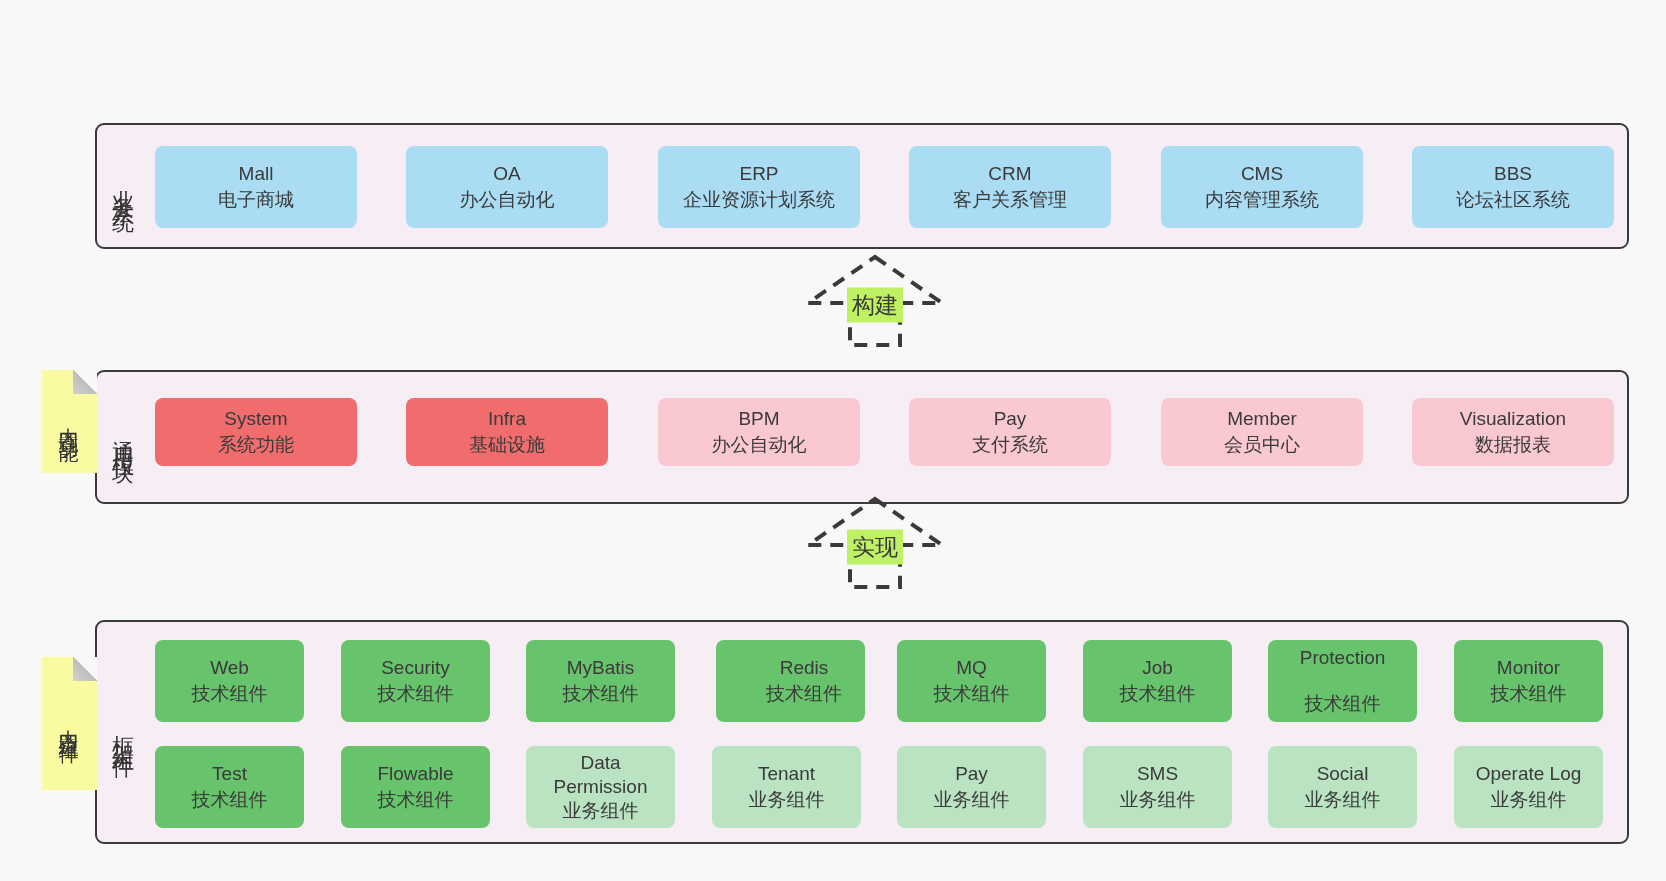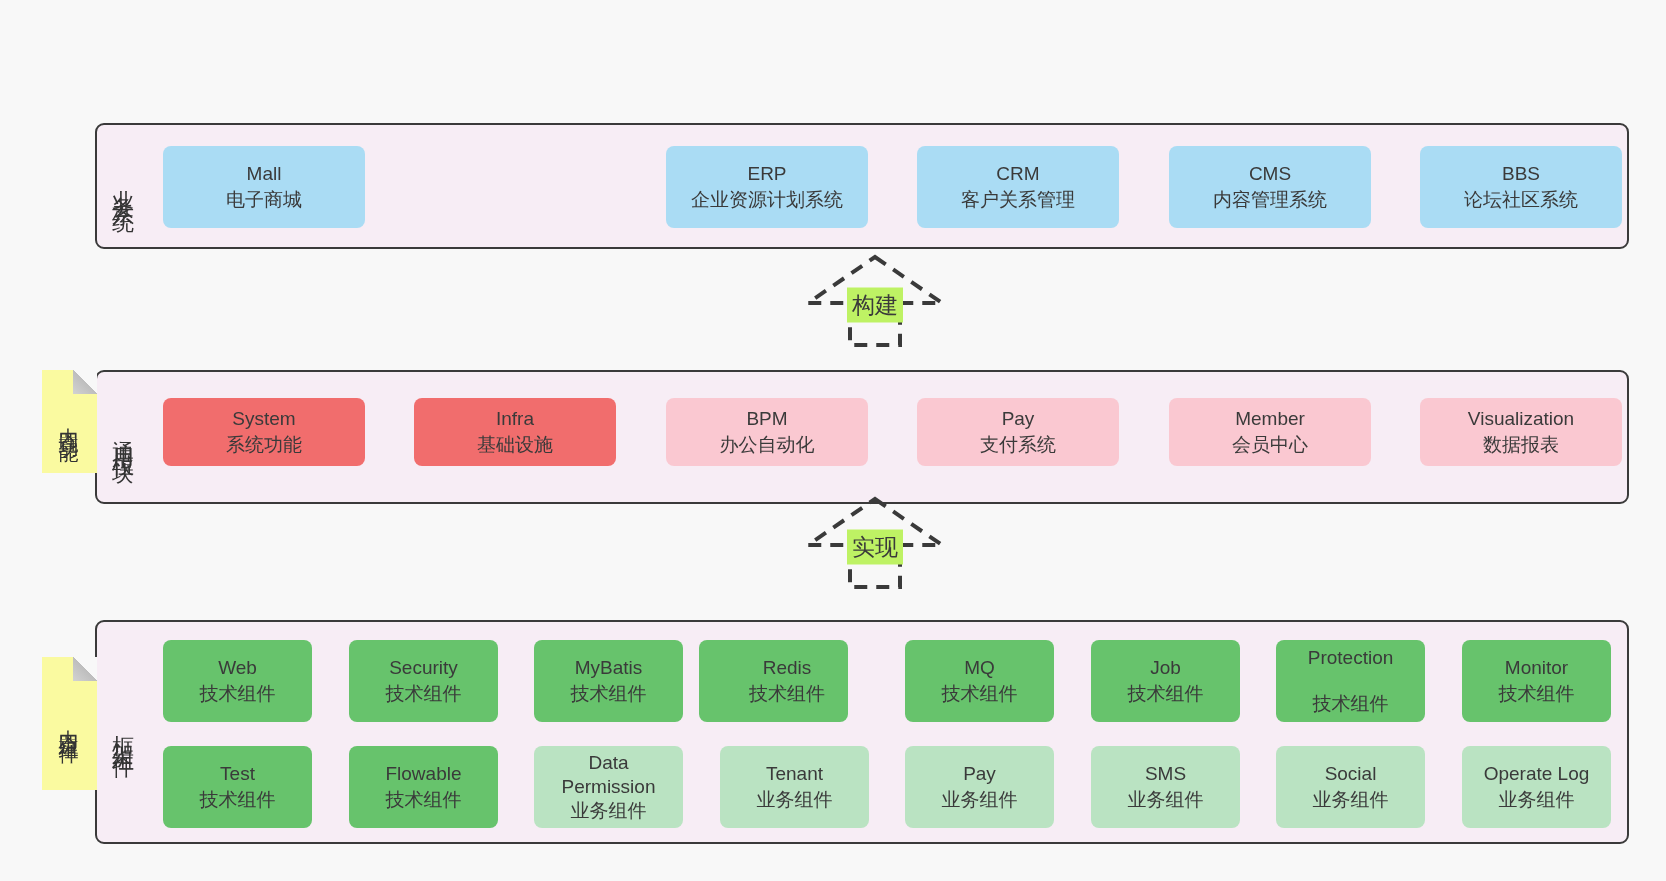--- a/index.html
+++ b/index.html
@@ -3,21 +3,21 @@
 <meta charset="utf-8">
 <style>
   html,body{margin:0;padding:0;background:#f8f8f8;}
   #stage{position:relative;width:1666px;height:881px;background:#f8f8f8;overflow:hidden;
          font-family:"Liberation Sans","DejaVu Sans",sans-serif;color:#3c3c3c;}
   .panel{position:absolute;background:#f7edf5;border:2px solid #3a3a3a;border-radius:9px;box-sizing:border-box;}
   .vlabel{position:absolute;left:11px;top:50%;transform:translateY(-50%);
           writing-mode:vertical-rl;text-orientation:upright;
           font-size:22px;letter-spacing:7px;color:#333;white-space:nowrap;}
   .box{position:absolute;border-radius:8px;display:flex;flex-direction:column;align-items:center;justify-content:center;
-       text-align:center;font-size:19px;line-height:26px;color:#3a3a3a;box-sizing:border-box;padding:2px 4px;margin-left:8px;}
+       text-align:center;font-size:19px;line-height:26px;color:#3a3a3a;box-sizing:border-box;padding:2px 4px;}
   .blue{background:#aadcf4;}
   .red{background:#f16d6d;}
   .pink{background:#fac8d1;}
   .green{background:#67c36c;}
   .green-light{background:#bae3c2;}
   .w202{width:202px;height:82px;}
   .w202b{width:202px;height:68px;}
   .w149{width:149px;height:82px;}
   .narrow-title{display:inline-block;max-width:106px;}
   .tight{line-height:24px;}
@@ -32,20 +32,24 @@
 </head>
 <body>
 
 <div id="stage">
 
   <div class="panel" style="left:95px;top:123px;width:1534px;height:126px;">
     <div class="vlabel">业务系统</div>
     <div class="box blue w202" style="left:58px;top:21px;">
       <span>Mall</span>
       <span>电子商城</span>
+    </div>
+    <div class="box blue w202" style="left:309px;top:21px;">
+      <span>OA</span>
+      <span>办公自动化</span>
     </div>
     <div class="box blue w202" style="left:561px;top:21px;">
       <span>ERP</span>
       <span>企业资源计划系统</span>
     </div>
     <div class="box blue w202" style="left:812px;top:21px;">
       <span>CRM</span>
       <span>客户关系管理</span>
     </div>
     <div class="box blue w202" style="left:1064px;top:21px;">
@@ -110,21 +114,21 @@
       <span>技术组件</span>
     </div>
     <div class="box green w149" style="left:244px;top:18px;">
       <span>Security</span>
       <span>技术组件</span>
     </div>
     <div class="box green w149" style="left:429px;top:18px;">
       <span>MyBatis</span>
       <span>技术组件</span>
     </div>
-    <div class="box green w149" style="left:594px;top:18px;padding-left:31px;">
+    <div class="box green w149" style="left:619px;top:18px;padding-left:31px;">
       <span>Redis</span>
       <span>技术组件</span>
     </div>
     <div class="box green w149" style="left:800px;top:18px;">
       <span>MQ</span>
       <span>技术组件</span>
     </div>
     <div class="box green w149" style="left:986px;top:18px;">
       <span>Job</span>
       <span>技术组件</span>

